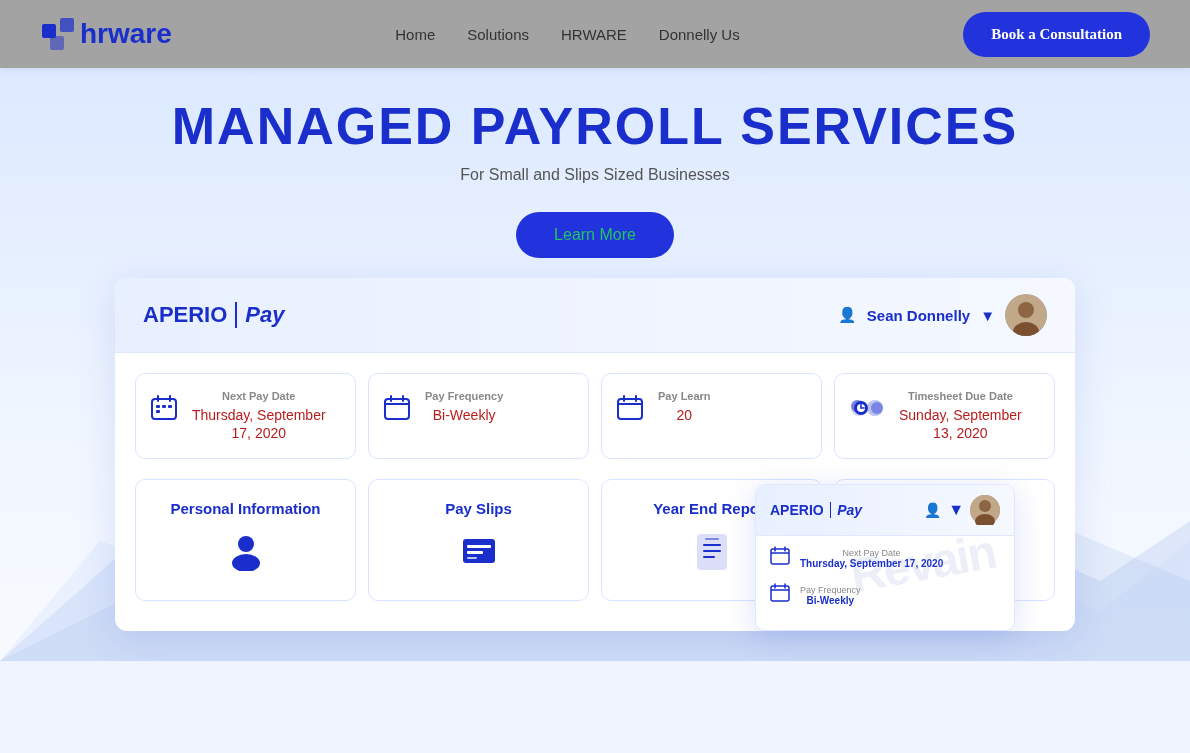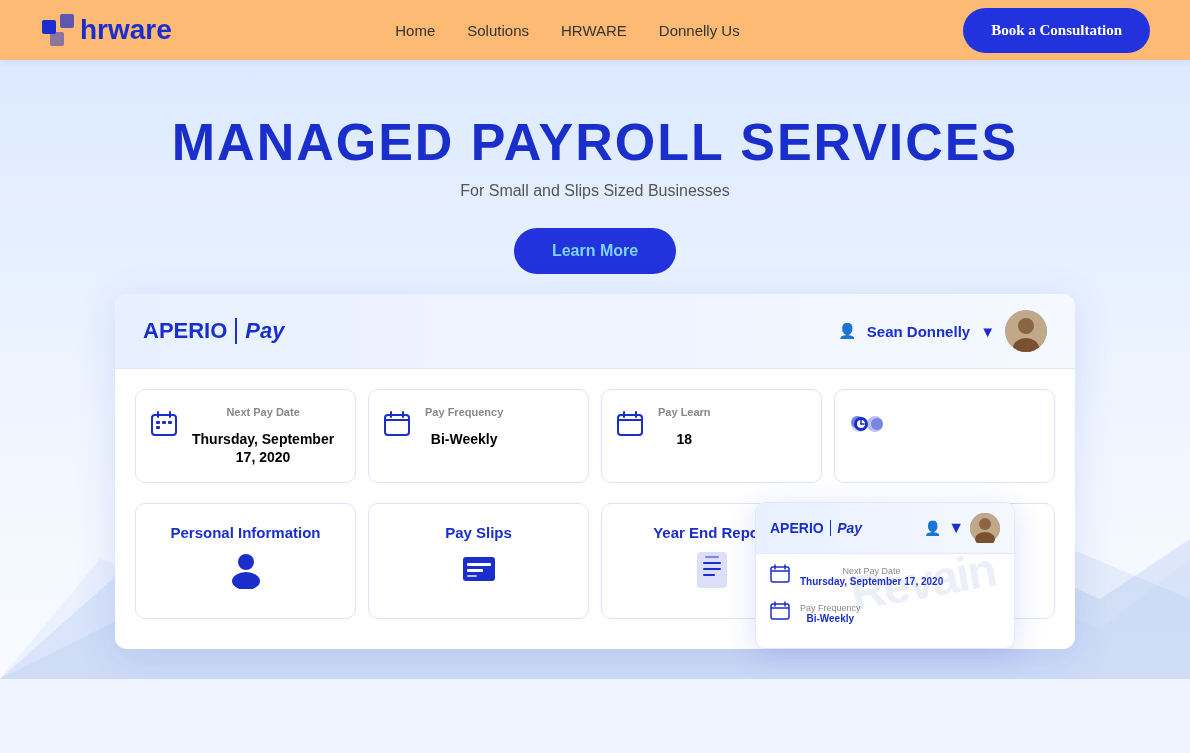--- a/index.html
+++ b/index.html
@@ -5,26 +5,26 @@
     * { margin: 0; padding: 0; box-sizing: border-box; }
     body {
       font-family: 'Segoe UI', Arial, sans-serif;
       background: #f0f4ff;
       min-height: 753px;
       overflow-x: hidden;
     }
 
     
     .header {
-      background: #fdba74;
+      background: #a3a3a3;
       display: flex;
       align-items: center;
       justify-content: space-between;
       padding: 0 40px;
-      height: 60px;
+      height: 68px;
       box-shadow: 0 2px 8px rgba(0,0,0,0.06);
       position: relative;
       z-index: 10;
     }
     .logo {
       display: flex;
       align-items: center;
       gap: 4px;
     }
     .logo-icon {
@@ -66,21 +66,21 @@
       font-size: 15px;
       font-weight: 600;
       cursor: pointer;
       font-family: Liberation Serif, serif;
     }
 
     
     .hero {
       position: relative;
       text-align: center;
-      padding: 52px 20px 30px;
+      padding: 28px 20px 30px;
       overflow: hidden;
       background: linear-gradient(180deg, #dce9ff 0%, #f0f6ff 60%, #f8faff 100%);
       min-height: 340px;
     }
     .hero-title {
       font-size: 52px;
       font-weight: 900;
       color: #1a2ecc;
       letter-spacing: 2px;
       text-transform: uppercase;
@@ -89,26 +89,26 @@
     }
     .hero-subtitle {
       font-size: 16px;
       color: #555;
       margin: 10px 0 28px;
       position: relative;
       z-index: 2;
     }
     .btn-learn-more {
       background: #2233dd;
-      color: #7dd3fc;
+      color: #22c55e;
       border: none;
       border-radius: 28px;
       padding: 14px 38px;
       font-size: 16px;
-      font-weight: 700;
+      font-weight: 400;
       cursor: pointer;
       position: relative;
       z-index: 2;
     }
 
     
     .app-container {
       position: relative;
       margin: 20px auto 0;
       max-width: 960px;
@@ -191,42 +191,42 @@
     }
     .stat-content {}
     .stat-label {
       font-size: 11px;
       color: #888;
       font-weight: 600;
       text-transform: none;
     }
     .stat-value {
       font-size: 14px;
-      font-weight: 700;
-      color: #000000;
-      margin-top: 12px;
+      font-weight: 400;
+      color: #b91c1c;
+      margin-top: 4px;
       line-height: 1.3;
     }
 
     
     .features-grid {
       display: grid;
       grid-template-columns: repeat(4, 1fr);
       gap: 12px;
       padding: 8px 20px 10px;
     }
     .feature-card {
       background: #fff;
       border: 1.5px solid #d8e4ff;
       border-radius: 10px;
       padding: 20px 14px;
       display: flex;
       flex-direction: column;
       align-items: center;
-      gap: 8px;
+      gap: 14px;
       cursor: pointer;
     }
     .feature-label {
       font-size: 15px;
       font-weight: 700;
       color: #1a2ecc;
       text-align: center;
     }
     .feature-icon {
       color: #1a2ecc;
@@ -414,36 +414,40 @@
           <div class="stat-icon">
             <svg width="28" height="28" viewBox="0 0 28 28" fill="none">
               <rect x="2" y="5" width="24" height="20" rx="3" fill="none" stroke="#1a2ecc" stroke-width="2"></rect>
               <line x1="8" y1="2" x2="8" y2="7" stroke="#1a2ecc" stroke-width="2" stroke-linecap="round"></line>
               <line x1="20" y1="2" x2="20" y2="7" stroke="#1a2ecc" stroke-width="2" stroke-linecap="round"></line>
               <line x1="2" y1="10" x2="26" y2="10" stroke="#1a2ecc" stroke-width="2"></line>
             </svg>
           </div>
           <div class="stat-content">
             <div class="stat-label">Pay Learn</div>
-            <div class="stat-value">18</div>
+            <div class="stat-value">20</div>
           </div>
         </div>
         <div class="stat-card">
           <div class="stat-icon">
             <svg width="36" height="28" viewBox="0 0 36 28" fill="none">
               <circle cx="10" cy="14" r="8" fill="#1a2ecc" opacity="0.2"></circle>
               <circle cx="8" cy="12" r="6" fill="#1a2ecc" opacity="0.5"></circle>
               <circle cx="26" cy="14" r="8" fill="#1a2ecc" opacity="0.3"></circle>
               <circle cx="28" cy="14" r="6" fill="#1a2ecc" opacity="0.4"></circle>
               <circle cx="12" cy="14" r="7" fill="#1a2ecc"></circle>
               <circle cx="12" cy="14" r="4" fill="white"></circle>
               <line x1="12" y1="14" x2="12" y2="10" stroke="#1a2ecc" stroke-width="1.5" stroke-linecap="round"></line>
               <line x1="12" y1="14" x2="15" y2="14" stroke="#1a2ecc" stroke-width="1.5" stroke-linecap="round"></line>
             </svg>
           </div>
+          <div class="stat-content">
+            <div class="stat-label">Timesheet Due Date</div>
+            <div class="stat-value">Sunday, September<br>13, 2020</div>
+          </div>
         </div>
       </div>
 
       <div class="features-grid">
         <div class="feature-card">
           <div class="feature-label">Personal Information</div>
           <div class="feature-icon">
             <svg width="40" height="40" viewBox="0 0 40 40" fill="#1a2ecc">
               <circle cx="20" cy="13" r="8"></circle>
               <ellipse cx="20" cy="32" rx="14" ry="9"></ellipse>

